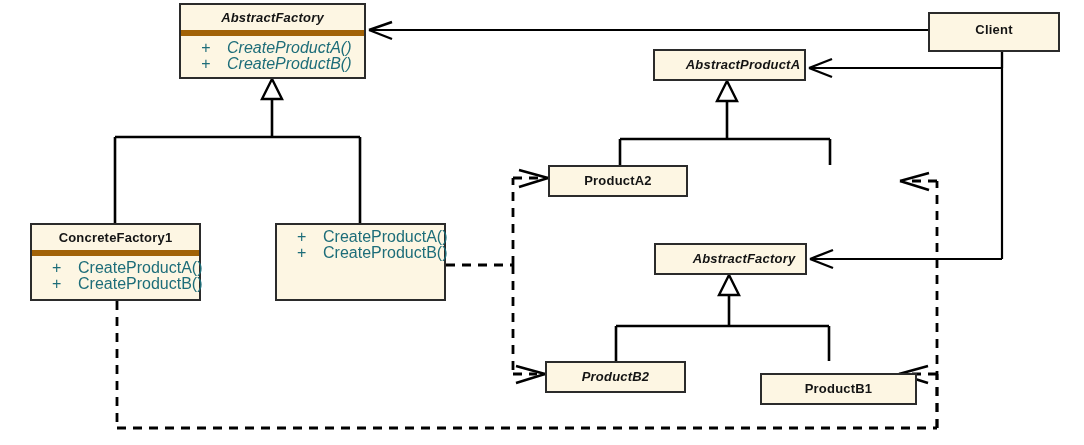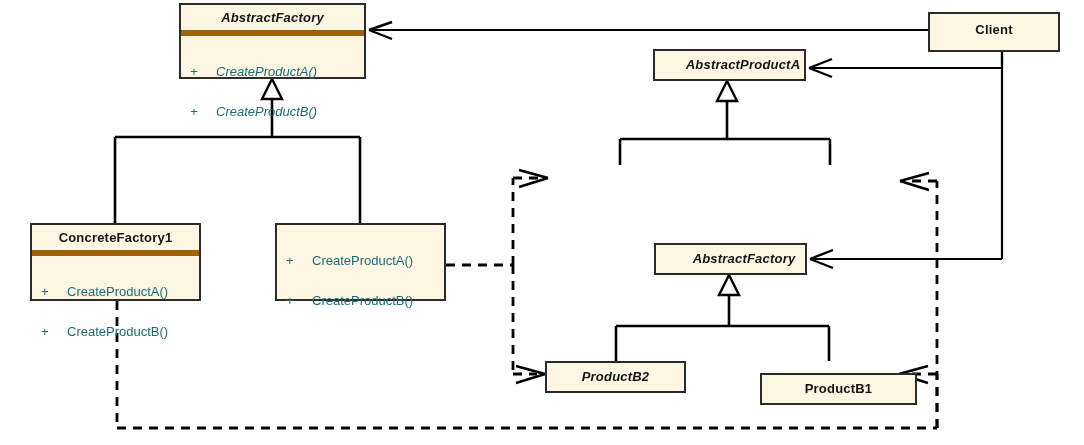--- a/index.html
+++ b/index.html
@@ -49,24 +49,23 @@
   }
   .uml-members {
     box-sizing: border-box;
     width: 100%;
     padding: 4px 0 3px 0;
   }
   .uml-member {
     display: block;
     white-space: nowrap;
     color: #1d6d79;
-    font-size: 13px;
+    font-size: 16px;
     line-height: 16px;
-    padding-left: 9px;
-    margin-top: 24px;
+    padding-left: 20px;
   }
   .uml-member.abstract {
     font-style: italic;
   }
   .uml-vis {
     display: inline-block;
     width: 26px;
     color: #1d6d79;
   }
 
@@ -200,20 +199,23 @@
     <div class="uml-members">
       <span class="uml-member"><span class="uml-vis">+</span><span>CreateProductA()</span></span>
       <span class="uml-member"><span class="uml-vis">+</span><span>CreateProductB()</span></span>
     </div>
   </div>
 
   <div class="uml-class" id="node-abstract-product-a">
     <div class="uml-name abstract">AbstractProductA</div>
   </div>
 
+  <div class="uml-class" id="node-product-a2">
+    <div class="uml-name">ProductA2</div>
+  </div>
 
 
   <div class="uml-class" id="node-abstract-product-b">
     <div class="uml-name abstract">AbstractFactory</div>
   </div>
 
   <div class="uml-class" id="node-product-b2">
     <div class="uml-name">ProductB2</div>
   </div>
 

